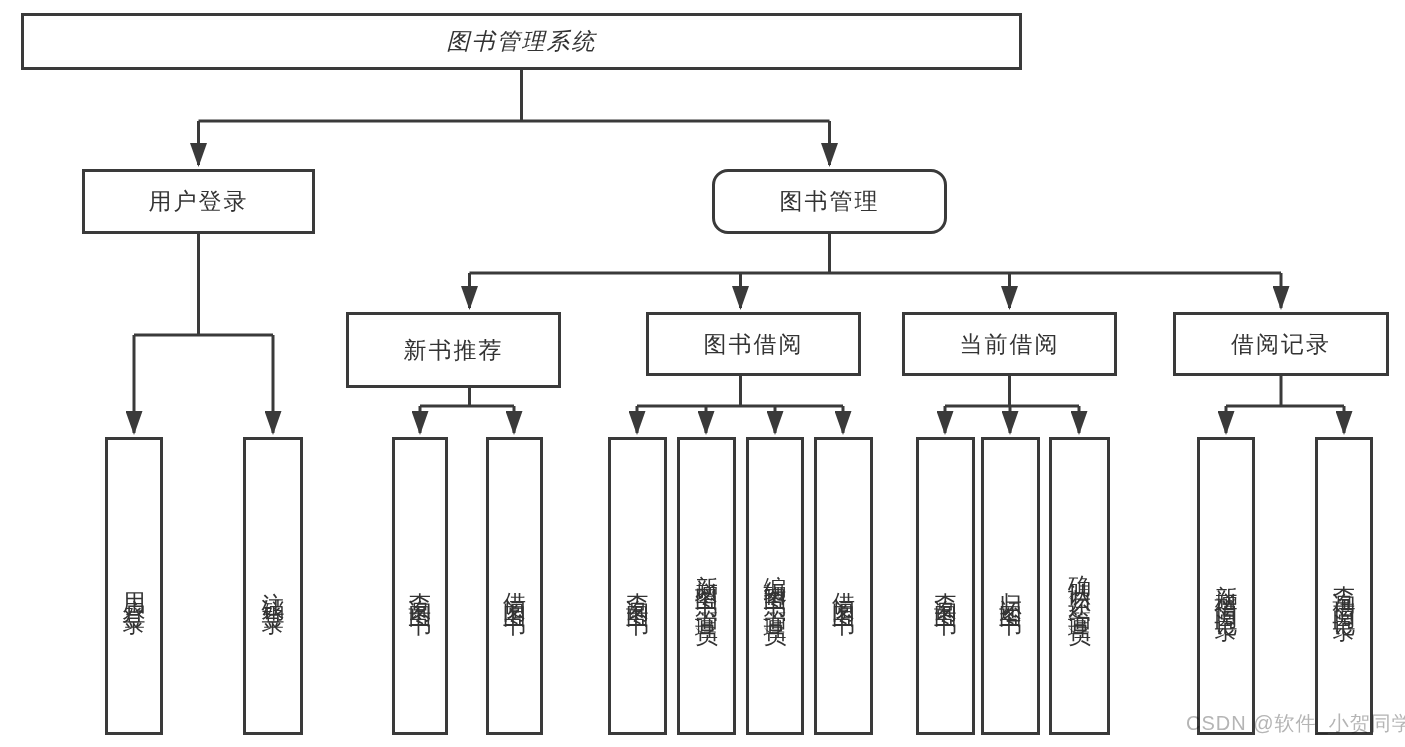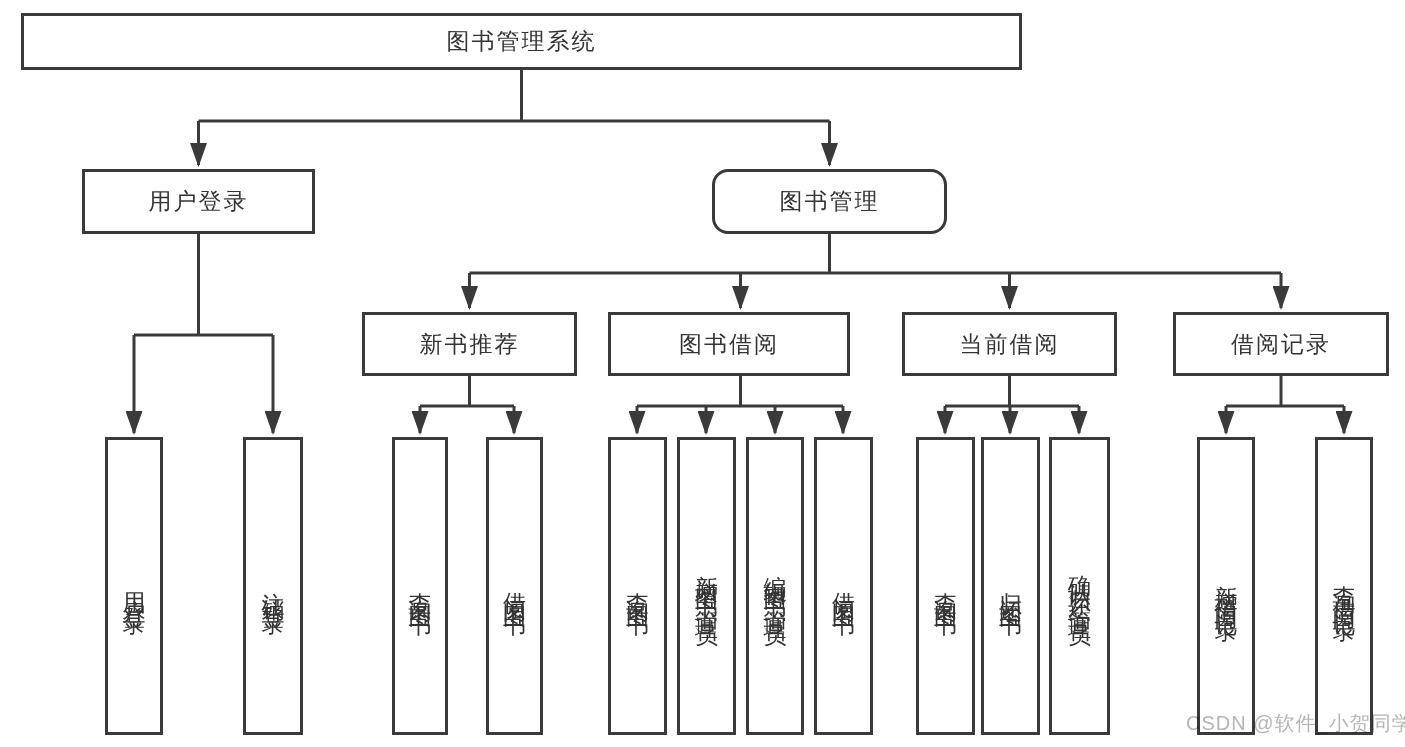--- a/index.html
+++ b/index.html
@@ -98,27 +98,27 @@
       <path d="M1010 406 V433" marker-end="url(#arrow)"></path>
       <path d="M1079 406 V433" marker-end="url(#arrow)"></path>
 
       <path d="M1281 376 V406"></path>
       <path d="M1226 406 H1344"></path>
       <path d="M1226 406 V433" marker-end="url(#arrow)"></path>
       <path d="M1344 406 V433" marker-end="url(#arrow)"></path>
     </g>
   </svg>
 
-  <div class="node h-node" style="left:21px; top:13px; width:1001px; height:57px;">图书管理系统</div>
+  <div class="node h-node" style="left:21px; top:13px; width:1001px; height:57px;font-style:italic;">图书管理系统</div>
 
   <div class="node h-node" style="left:82px; top:169px; width:233px; height:65px;">用户登录</div>
   <div class="node h-node" style="left:712px; top:169px; width:235px; height:65px;border-radius:16px;">图书管理</div>
 
-  <div class="node h-node" style="left:362px; top:312px; width:215px; height:64px;">新书推荐</div>
-  <div class="node h-node" style="left:608px; top:312px; width:242px; height:64px;">图书借阅</div>
+  <div class="node h-node" style="left:346px; top:312px; width:215px; height:76px;">新书推荐</div>
+  <div class="node h-node" style="left:646px; top:312px; width:215px; height:64px;">图书借阅</div>
   <div class="node h-node" style="left:1173px; top:312px; width:216px; height:64px;">借阅记录</div>
   <div class="node h-node" style="left:902px; top:312px; width:215px; height:64px;">当前借阅</div>
 
   <div class="node v-node" style="left:105px; top:437px; width:58px; height:298px;">用户登录</div>
   <div class="node v-node" style="left:243px; top:437px; width:60px; height:298px;">注销登录</div>
 
   <div class="node v-node" style="left:392px; top:437px; width:56px; height:298px;">查询图书</div>
   <div class="node v-node" style="left:486px; top:437px; width:57px; height:298px;">借阅图书</div>
 
   <div class="node v-node" style="left:608px; top:437px; width:59px; height:298px;">查询图书</div>

